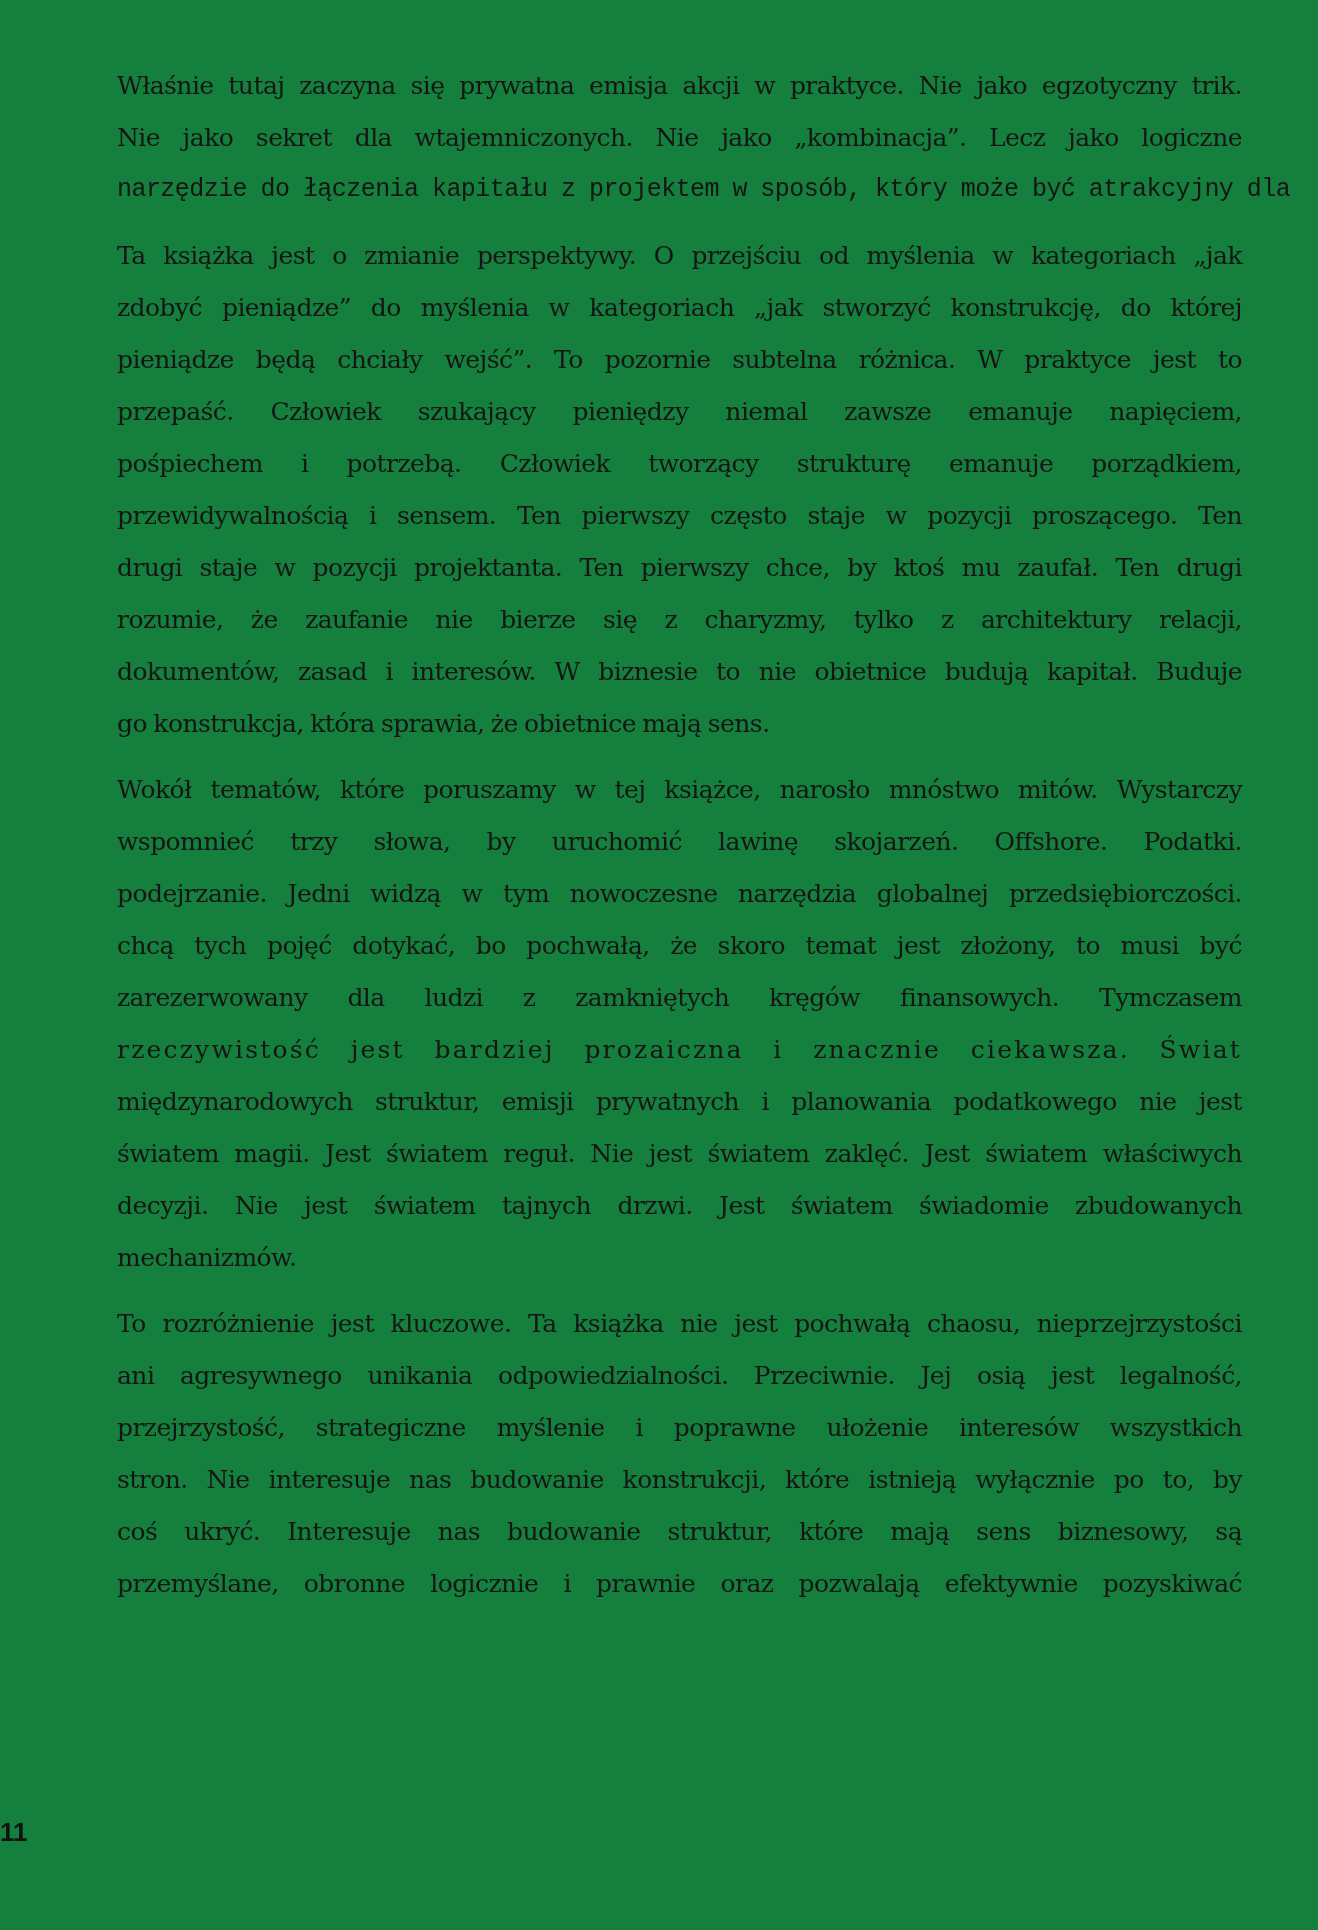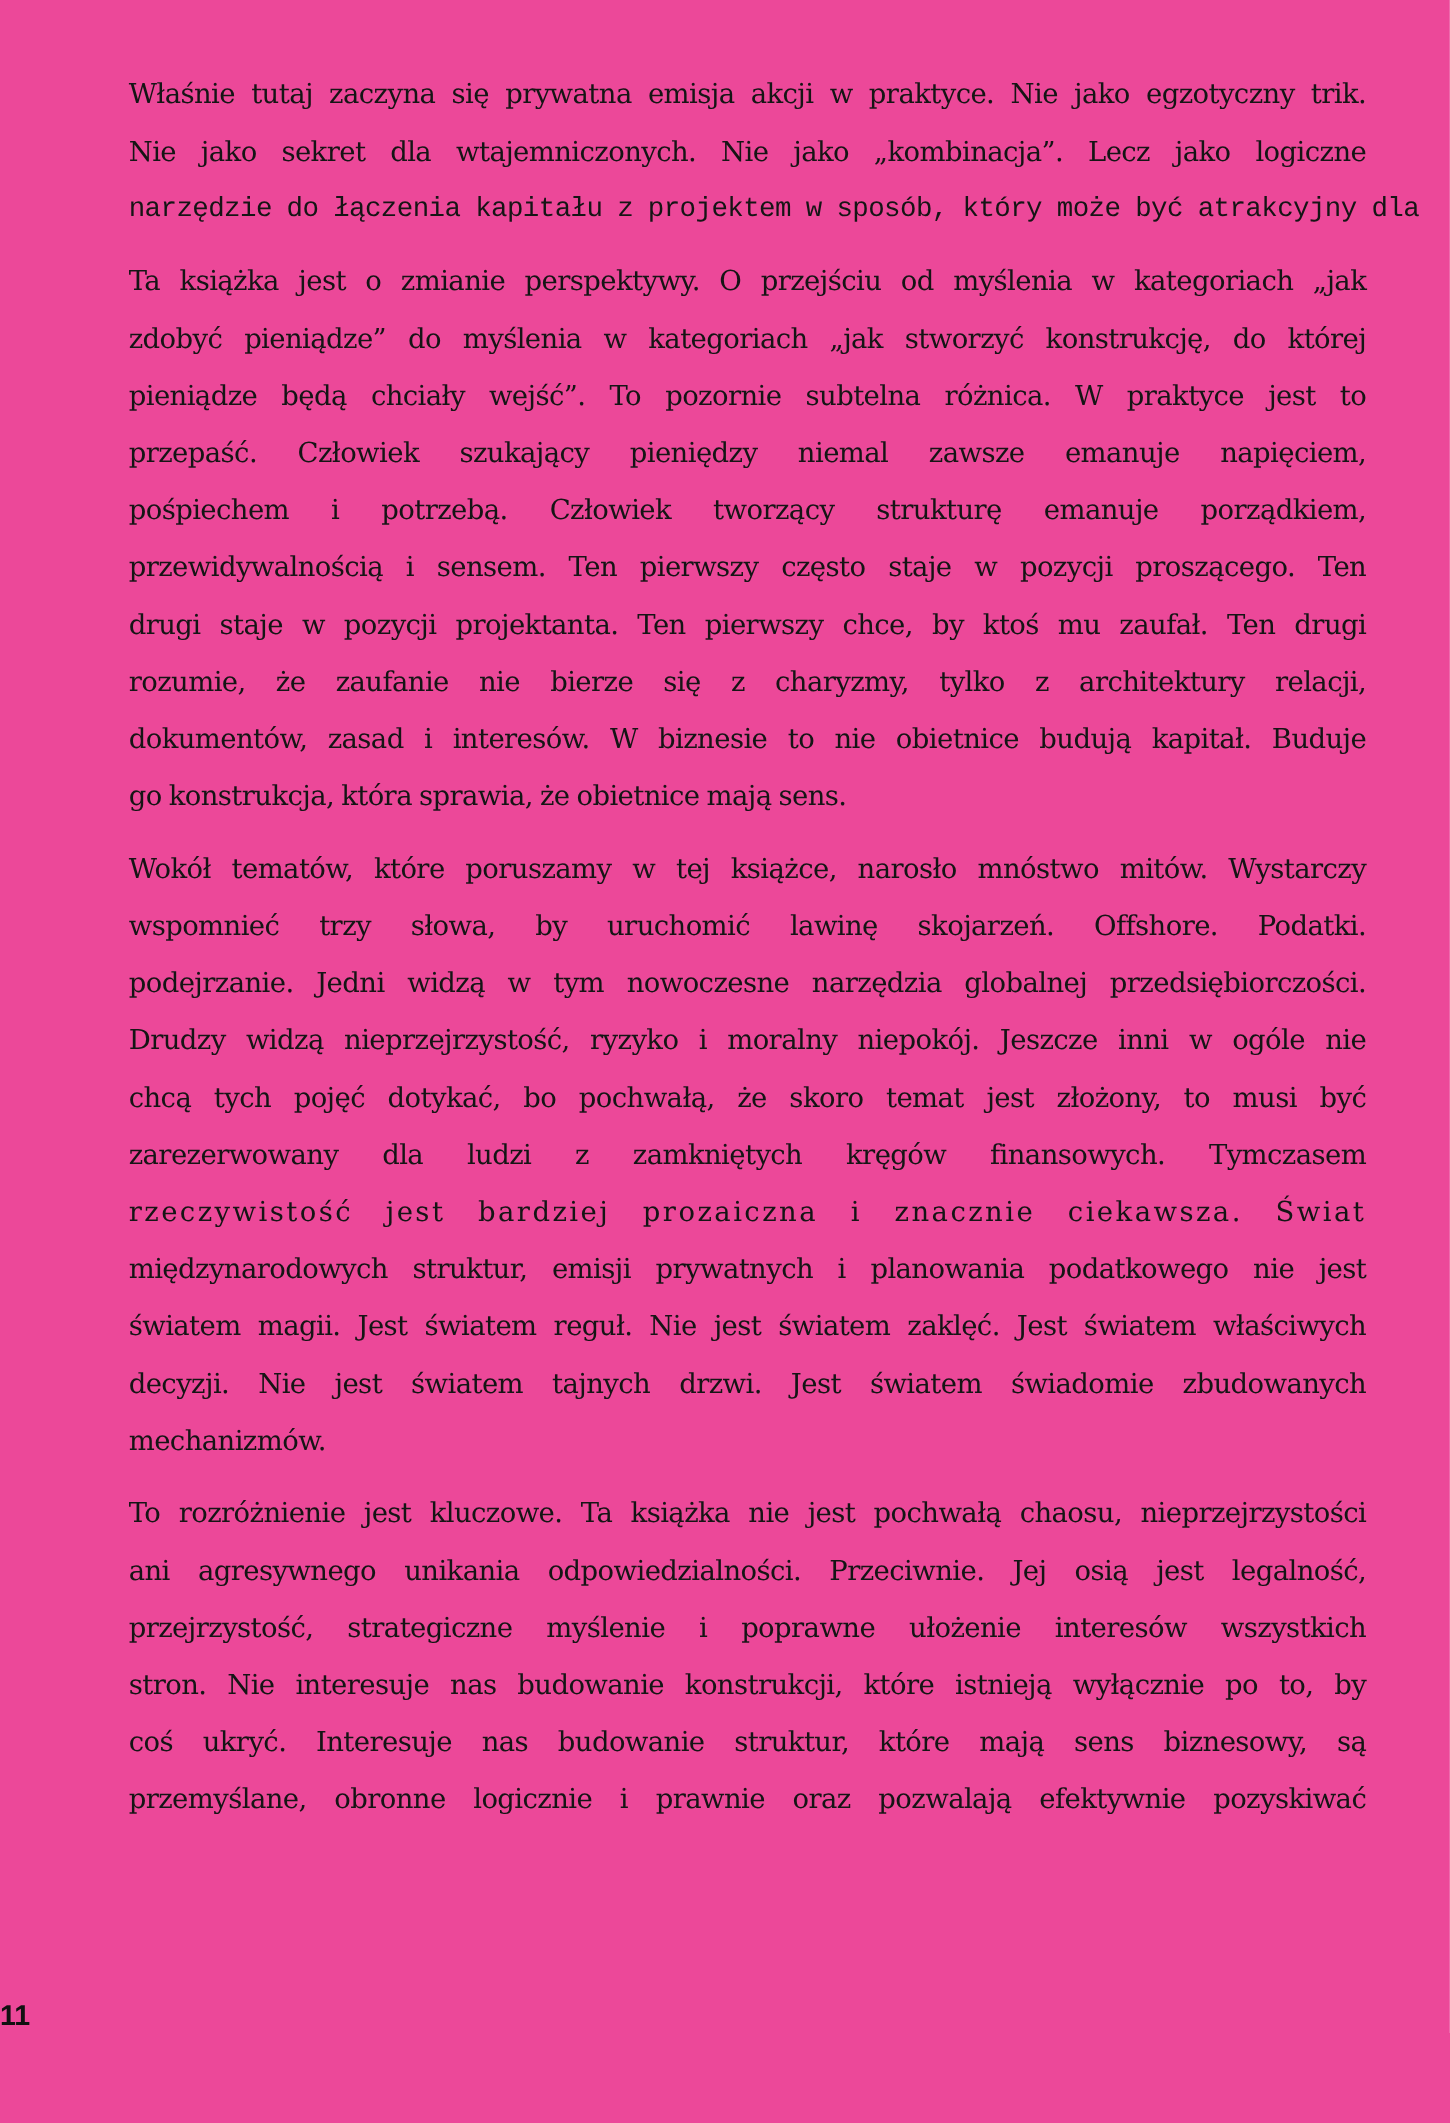--- a/index.html
+++ b/index.html
@@ -12,21 +12,21 @@
       height: 1930px;
       position: relative;
       overflow: hidden;
       color: #111111;
     }
     .page {
       position: absolute;
       left: 0; top: 0;
       width: 1318px;
       height: 1930px;
-      background: #ec4899;
+      background: #15803d;
     }
     .text-block {
       position: absolute;
       left: 117px;
       top: 60px;
       width: 1125px;
       font-family: "DejaVu Serif", "Liberation Serif", serif;
       font-size: 25px;
       color: #151515;
     }
@@ -84,21 +84,20 @@
       <span class="line" style="display: block;">drugi staje w pozycji projektanta. Ten pierwszy chce, by ktoś mu zaufał. Ten drugi</span>
       <span class="line" style="display: block;">rozumie, że zaufanie nie bierze się z charyzmy, tylko z architektury relacji,</span>
       <span class="line" style="display: block;">dokumentów, zasad i interesów. W biznesie to nie obietnice budują kapitał. Buduje</span>
       <span class="line last" style="display: block;">go konstrukcja, która sprawia, że obietnice mają sens.</span>
     </p>
 
     <p class="para">
       <span class="line" style="display: block;">Wokół tematów, które poruszamy w tej książce, narosło mnóstwo mitów. Wystarczy</span>
       <span class="line" style="display: block;">wspomnieć trzy słowa, by uruchomić lawinę skojarzeń. Offshore. Podatki.</span>
       <span class="line" style="display: block;">podejrzanie. Jedni widzą w tym nowoczesne narzędzia globalnej przedsiębiorczości.</span>
-      <span class="line" style="display: block;">Drudzy widzą nieprzejrzystość, ryzyko i moralny niepokój. Jeszcze inni w ogóle nie</span>
       <span class="line" style="display: block;">chcą tych pojęć dotykać, bo pochwałą, że skoro temat jest złożony, to musi być</span>
       <span class="line" style="display: block;">zarezerwowany dla ludzi z zamkniętych kręgów finansowych. Tymczasem</span>
       <span class="line wide" style="display: block;">rzeczywistość jest bardziej prozaiczna i znacznie ciekawsza. Świat</span>
       <span class="line" style="display: block;">międzynarodowych struktur, emisji prywatnych i planowania podatkowego nie jest</span>
       <span class="line" style="display: block;">światem magii. Jest światem reguł. Nie jest światem zaklęć. Jest światem właściwych</span>
       <span class="line" style="display: block;">decyzji. Nie jest światem tajnych drzwi. Jest światem świadomie zbudowanych</span>
       <span class="line last" style="display: block;">mechanizmów.</span>
     </p>
 
     <p class="para">

